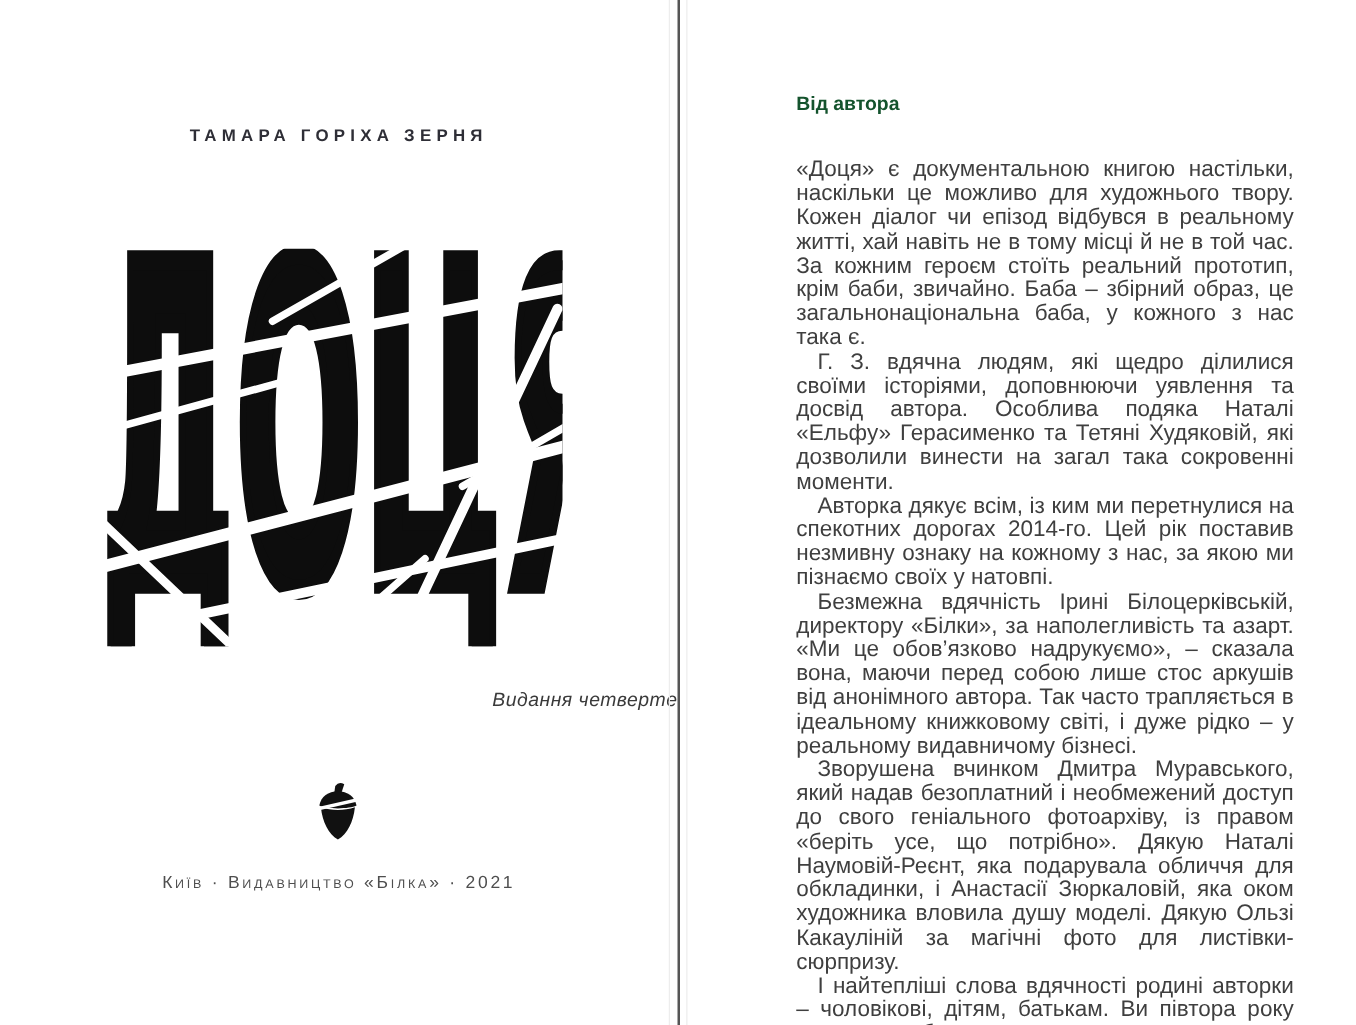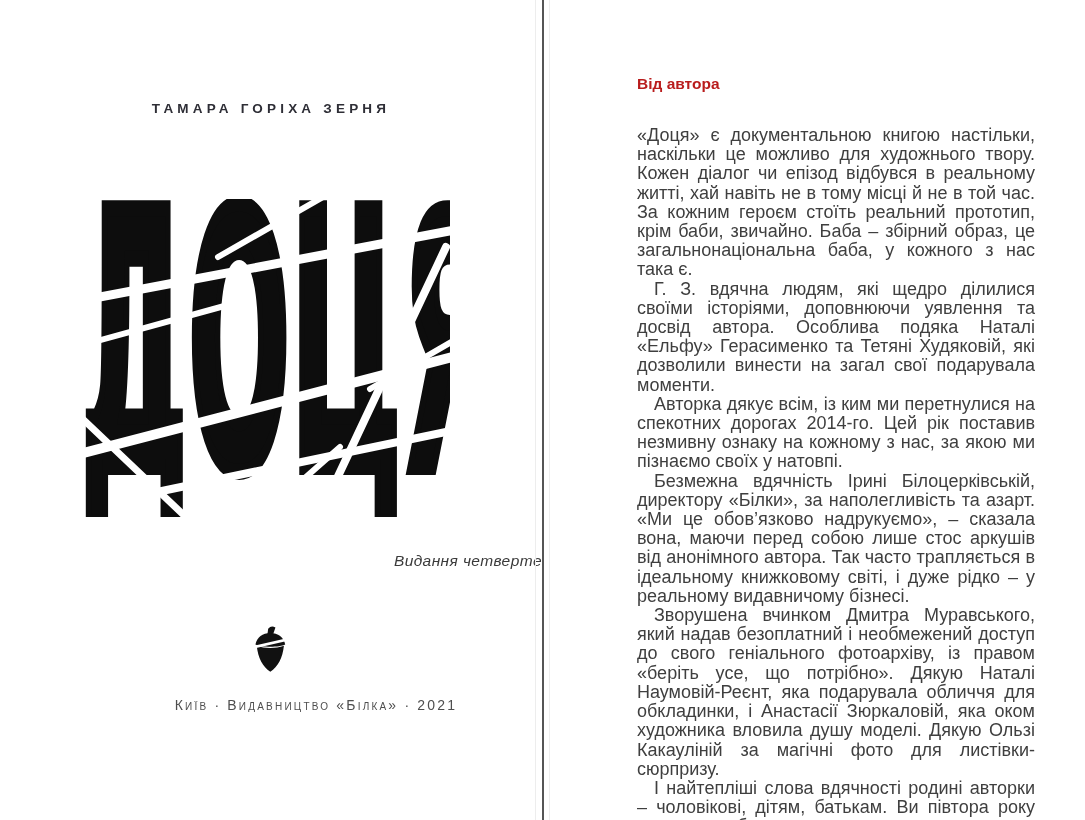--- a/index.html
+++ b/index.html
@@ -19,32 +19,31 @@
   .edition-line {
     position:absolute; top:552px; left:0; width:100%; text-align:right;
     font-style:italic; font-size:15.5px; letter-spacing:0.4px; color:#3a3a3a;
   }
   .publisher-logo { position:absolute; top:626px; left:50%; transform:translateX(-52%); width:34px; height:48px; }
   .publisher-logo svg { display:block; width:100%; height:100%; }
   .imprint-line {
     position:absolute; top:697px; left:0; width:100%; text-align:center;
     font-size:14px; letter-spacing:2.2px; font-variant:small-caps; color:#4e4e4e;
     white-space:nowrap;
-    padding-left:45px;
   }
   
   .edge-line { position:absolute; top:0; height:820px; width:1px; background:#ededed; }
   .edge-line.left  { left:535px; }
   .edge-line.right { left:549px; }
   .page-divider { position:absolute; top:0; left:542px; width:2px; height:820px; background:#555555; }
   
   .page-right { position:absolute; left:545px; top:0; width:540px; height:820px; }
   .section-heading {
     position:absolute; top:75px; left:92px;
-    font-weight:bold; font-size:15.5px; color:#b91c1c;
+    font-weight:bold; font-size:15.5px; color:#14532d;
   }
   .body-text { position:absolute; top:126px; left:92px; width:398px; }
   .body-text p {
     margin:0; text-align:justify; text-indent:17px;
     font-size:18px; line-height:19.2px; color:#3f3f3f;
   }
   .body-text p:first-child { text-indent:0; }
 </style>
 </head>
 <body>
@@ -91,21 +90,21 @@
   <div class="edge-line left"></div>
   <div class="page-divider"></div>
   <div class="edge-line right"></div>
 
   <div class="page-right">
 
     <div class="section-heading">Від автора</div>
 
     <div class="body-text">
       <p>«Доця» є документальною книгою настільки, наскільки це можливо для художнього твору. Кожен діалог чи епізод відбувся в реальному житті, хай навіть не в тому місці й не в той час. За кожним героєм стоїть реальний прототип, крім баби, звичайно. Баба – збірний образ, це загальнонаціональна баба, у кожного з нас така є.</p>
-      <p>Г. З. вдячна людям, які щедро ділилися своїми історіями, доповнюючи уявлення та досвід автора. Особлива подяка Наталі «Ельфу» Герасименко та Тетяні Худяковій, які дозволили винести на загал свої подарувала моменти.</p>
+      <p>Г. З. вдячна людям, які щедро ділилися своїми історіями, доповнюючи уявлення та досвід автора. Особлива подяка Наталі «Ельфу» Герасименко та Тетяні Худяковій, які дозволили винести на загал така сокровенні моменти.</p>
       <p>Авторка дякує всім, із ким ми перетнулися на спекотних дорогах 2014-го. Цей рік поставив незмивну ознаку на кожному з нас, за якою ми пізнаємо своїх у натовпі.</p>
       <p>Безмежна вдячність Ірині Білоцерківській, директору «Білки», за наполегливість та азарт. «Ми це обов’язково надрукуємо», – сказала вона, маючи перед собою лише стос аркушів від анонімного автора. Так часто трапляється в ідеальному книжковому світі, і дуже рідко – у реальному видавничому бізнесі.</p>
       <p>Зворушена вчинком Дмитра Муравського, який надав безоплатний і необмежений доступ до свого геніального фотоархіву, із правом «беріть усе, що потрібно». Дякую Наталі Наумовій-Реєнт, яка подарувала обличчя для обкладинки, і Анастасії Зюркаловій, яка оком художника вловила душу моделі. Дякую Ользі Какауліній за магічні фото для листівки-сюрпризу.</p>
       <p>І найтепліші слова вдячності родині авторки – чоловікові, дітям, батькам. Ви півтора року тримали оборону, доки загал писала за вашими спинами, таке не забувається.</p>
     </div>
   </div>
 
 </div>
 
 </body></html>

